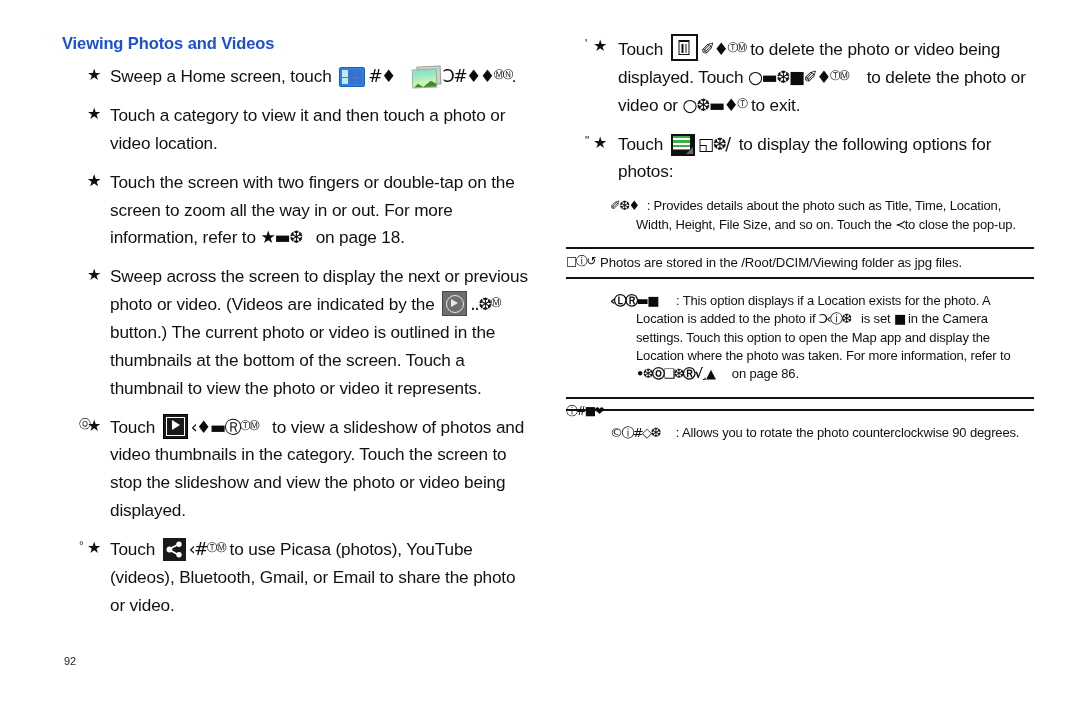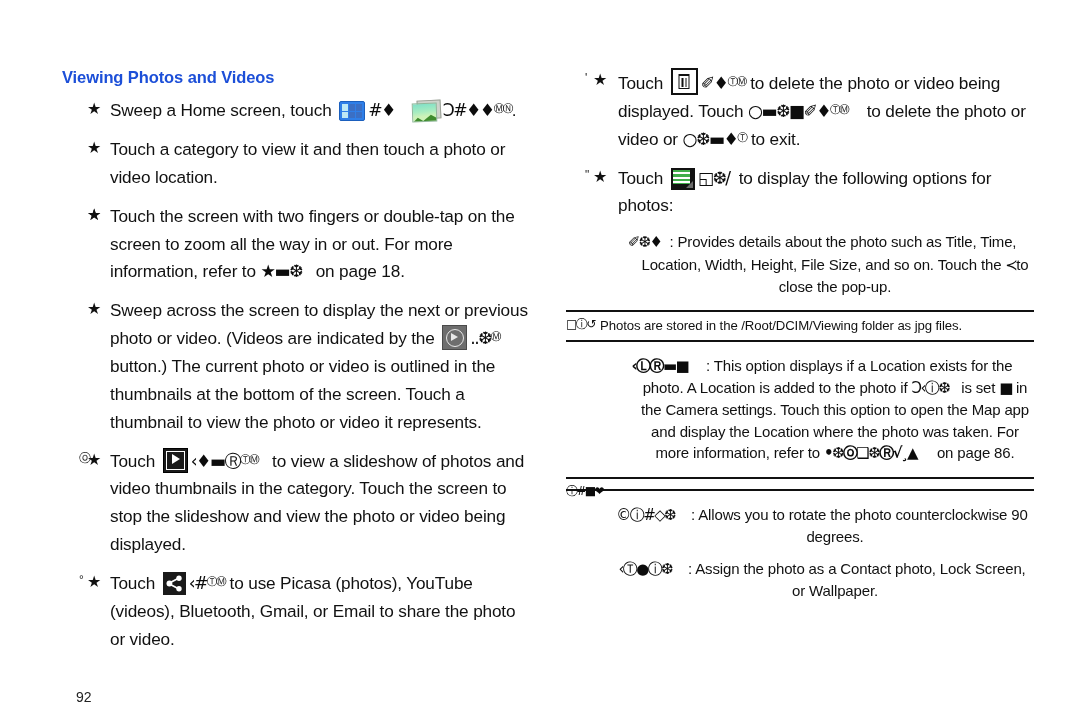--- a/index.html
+++ b/index.html
@@ -12,21 +12,20 @@
     height: 720px;
     font-family: "Liberation Sans", sans-serif;
     color: #111111;
     position: relative;
     overflow: hidden;
   }
 
   .page {
     position: absolute;
     inset: 0;
-    margin-top: 34px;
   }
 
   .col {
     position: absolute;
     top: 34px;
   }
   .col-left  { left: 62px; width: 470px; }
   .col-right { left: 566px; width: 468px; }
 
   
@@ -242,27 +241,26 @@
     font-family: "DejaVu Sans", sans-serif;
     letter-spacing: -1.6px;
     white-space: nowrap;
     color: #0c0c0c;
   }
   .garb.xs { font-size: 0.62em; vertical-align: 0.35em; }
   .garb.hv { font-weight: bold; }
 
   
   .opt {
-    font-size: 15px;
+    font-size: 13px;
     line-height: 1.42;
     letter-spacing: -0.15px;
     margin: 0 0 10px 0;
     padding-left: 70px;
     text-indent: -26px;
-    text-align: center;
   }
   .opt .lead { margin-right: 8px; }
 
   
   .band {
     border-top: 2.6px solid #111;
     border-bottom: 2.6px solid #111;
     padding: 7px 0 7px 0;
     margin: 13px 0 13px 0;
   }
@@ -278,23 +276,23 @@
     left: 4px; top: 0px;
     font-size: 12px;
   }
   .band.thin { padding: 5px 0 5px 0; }
   .band.thin .band-inner { padding-left: 34px; }
   .band.thin .band-inner .mark { left: 0; }
 
   
   .folio {
     position: absolute;
-    left: 76px;
+    left: 64px;
     top: 655px;
-    font-size: 14px;
+    font-size: 11px;
     color: #222;
   }
 </style>
 </head>
 <body>
 
 <div class="page">
 
   <div class="col col-left">
 
@@ -337,18 +335,17 @@
     <div id="opt-location" class="opt"><span class="lead garb hv">‹ⓁⓇ▬■</span><span style="margin-right:10px"></span><span>: This option displays if a Location exists for the photo. A Location is added to the photo if </span><span class="garb">Ɔ‹ⓘ❆</span><span>&nbsp;&nbsp; is set </span><span class="garb">■</span><span> in the Camera settings. Touch this option to open the Map app and display the Location where the photo was taken. For more information, refer to </span><span class="garb hv">•❆ⓞ❑❆Ⓡ√¸▲</span><span>&nbsp;&nbsp;&nbsp;&nbsp; on page 86.</span></div>
 
     <div class="band thin">
       <div class="band-inner">
         <span class="mark garb">ⓘ#■❤</span>
       </div>
     </div>
 
     <div id="opts-bottom">
         <div class="opt"><span class="lead garb">©ⓘ#◇❆</span><span style="margin-right:8px"></span><span>: Allows you to rotate the photo counterclockwise 90 degrees.</span></div>
-        <div class="opt"><span class="lead garb">‹Ⓣ●ⓘ❆</span><span style="margin-right:8px"></span><span>: Assign the photo as a Contact photo, Lock Screen, or Wallpaper.</span></div>
       </div>
   </div>
 
   <div class="folio">92</div>
 </div>
 
 </body></html>

